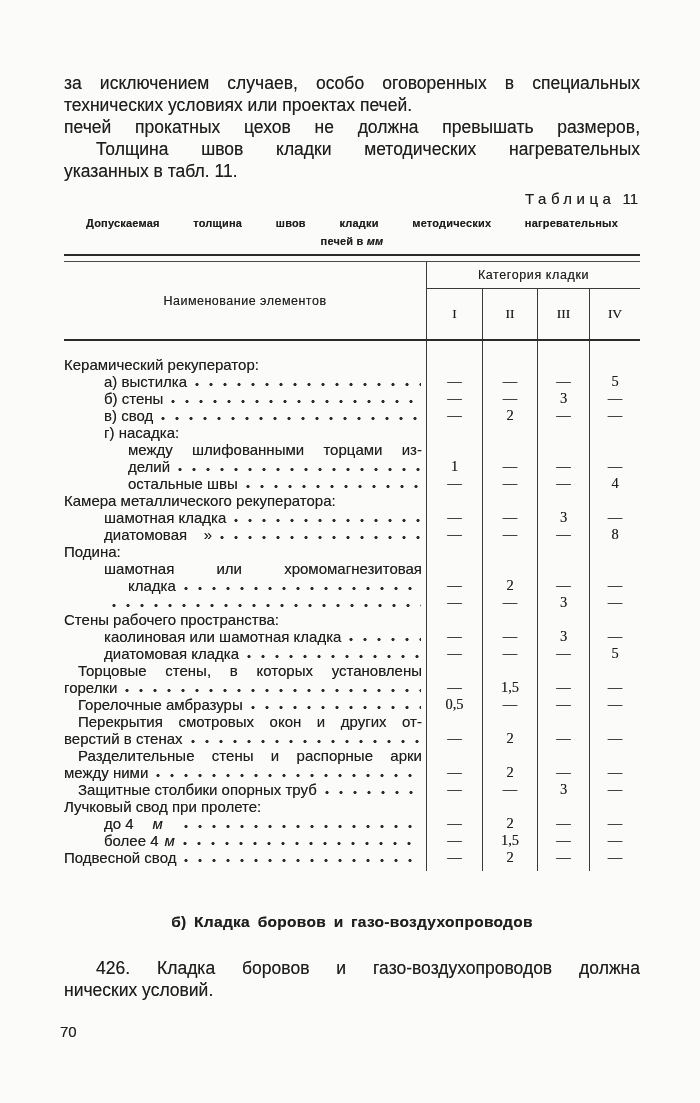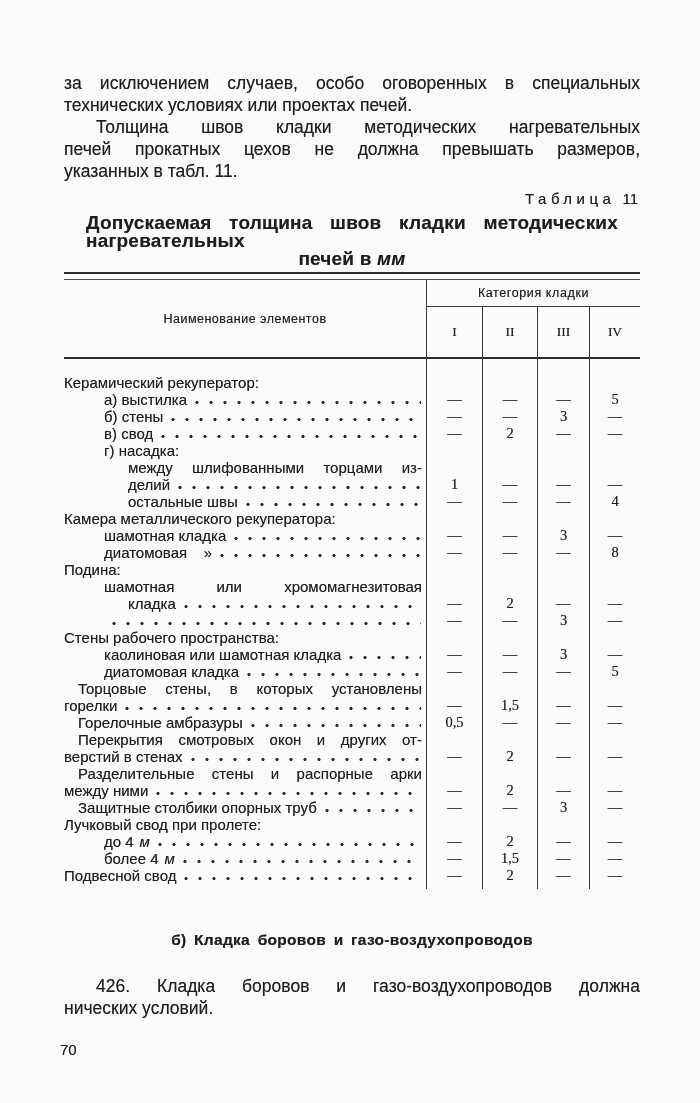--- a/index.html
+++ b/index.html
@@ -19,21 +19,21 @@
   .jl{text-align:justify;text-align-last:justify;}
   .ind{padding-left:32px;}
   .p1{margin-top:72px;}
   .p2{margin-top:0;}
 
   
   .table-label{margin-top:8px;text-align:right;font-size:15px;padding-right:2px;}
   .table-label .word{letter-spacing:4.5px;margin-right:7px;}
 
   
-  .table-title{margin-top:7px;font-weight:700;font-size:19px;line-height:18px;letter-spacing:.2px;}
+  .table-title{margin-top:7px;font-weight:700;font-size:11px;line-height:18px;letter-spacing:.2px;}
   .title-l1{text-align:justify;text-align-last:justify;padding:0 22px;}
   .title-l2{text-align:center;}
   .unit-em{font-style:italic;}
 
   
   .rule-top{margin-top:4px;height:5px;border-top:2px solid #2b2b2b;border-bottom:1px solid #4a4a4a;}
 
   
   .thead{display:grid;grid-template-columns:362px 56px 55px 52px 51px;grid-template-rows:27px 50px;
     border-bottom:2px solid #2b2b2b;}
@@ -71,22 +71,22 @@
 
 <div class="page">
   <div class="content">
 
     <div class="para p1">
       <div class="jl">за исключением случаев, особо оговоренных в специальных</div>
       <div>технических условиях или проектах печей.</div>
     </div>
 
     <div class="para p2">
+      <div class="jl">печей прокатных цехов не должна превышать размеров,</div>
       <div class="jl ind">Толщина швов кладки методических нагревательных</div>
-      <div class="jl">печей прокатных цехов не должна превышать размеров,</div>
       <div>указанных в табл. 11.</div>
     </div>
 
     <div class="table-label">
       <span class="word">Таблица</span><span>11</span>
     </div>
 
     <div class="table-title">
       <div class="title-l1">Допускаемая толщина швов кладки методических нагревательных</div>
       <div class="title-l2"><span>печей в </span><span class="unit-em">мм</span></div>
@@ -302,21 +302,21 @@
           <div class="tcell tval">—</div>
           <div class="tcell tval">3</div>
           <div class="tcell tval">—</div>
           <div class="tcell tlabel" style="padding-left: 0px;">
             <div class="ltext">Лучковый свод при пролете:</div>
           </div>
           <div class="tcell tval"></div>
           <div class="tcell tval"></div>
           <div class="tcell tval"></div>
           <div class="tcell tval"></div>
-          <div class="tcell tlabel" style="padding-left: 40px;">
+          <div class="tcell tlabel" style="padding-left: 40px; gap: 13px;">
             <div class="ltext">до 4</div>
             <div class="ltext unit-em2">м</div>
             <div class="leader"></div>
           </div>
           <div class="tcell tval">—</div>
           <div class="tcell tval">2</div>
           <div class="tcell tval">—</div>
           <div class="tcell tval">—</div>
           <div class="tcell tlabel" style="padding-left: 40px;">
             <div class="ltext">более 4</div>

